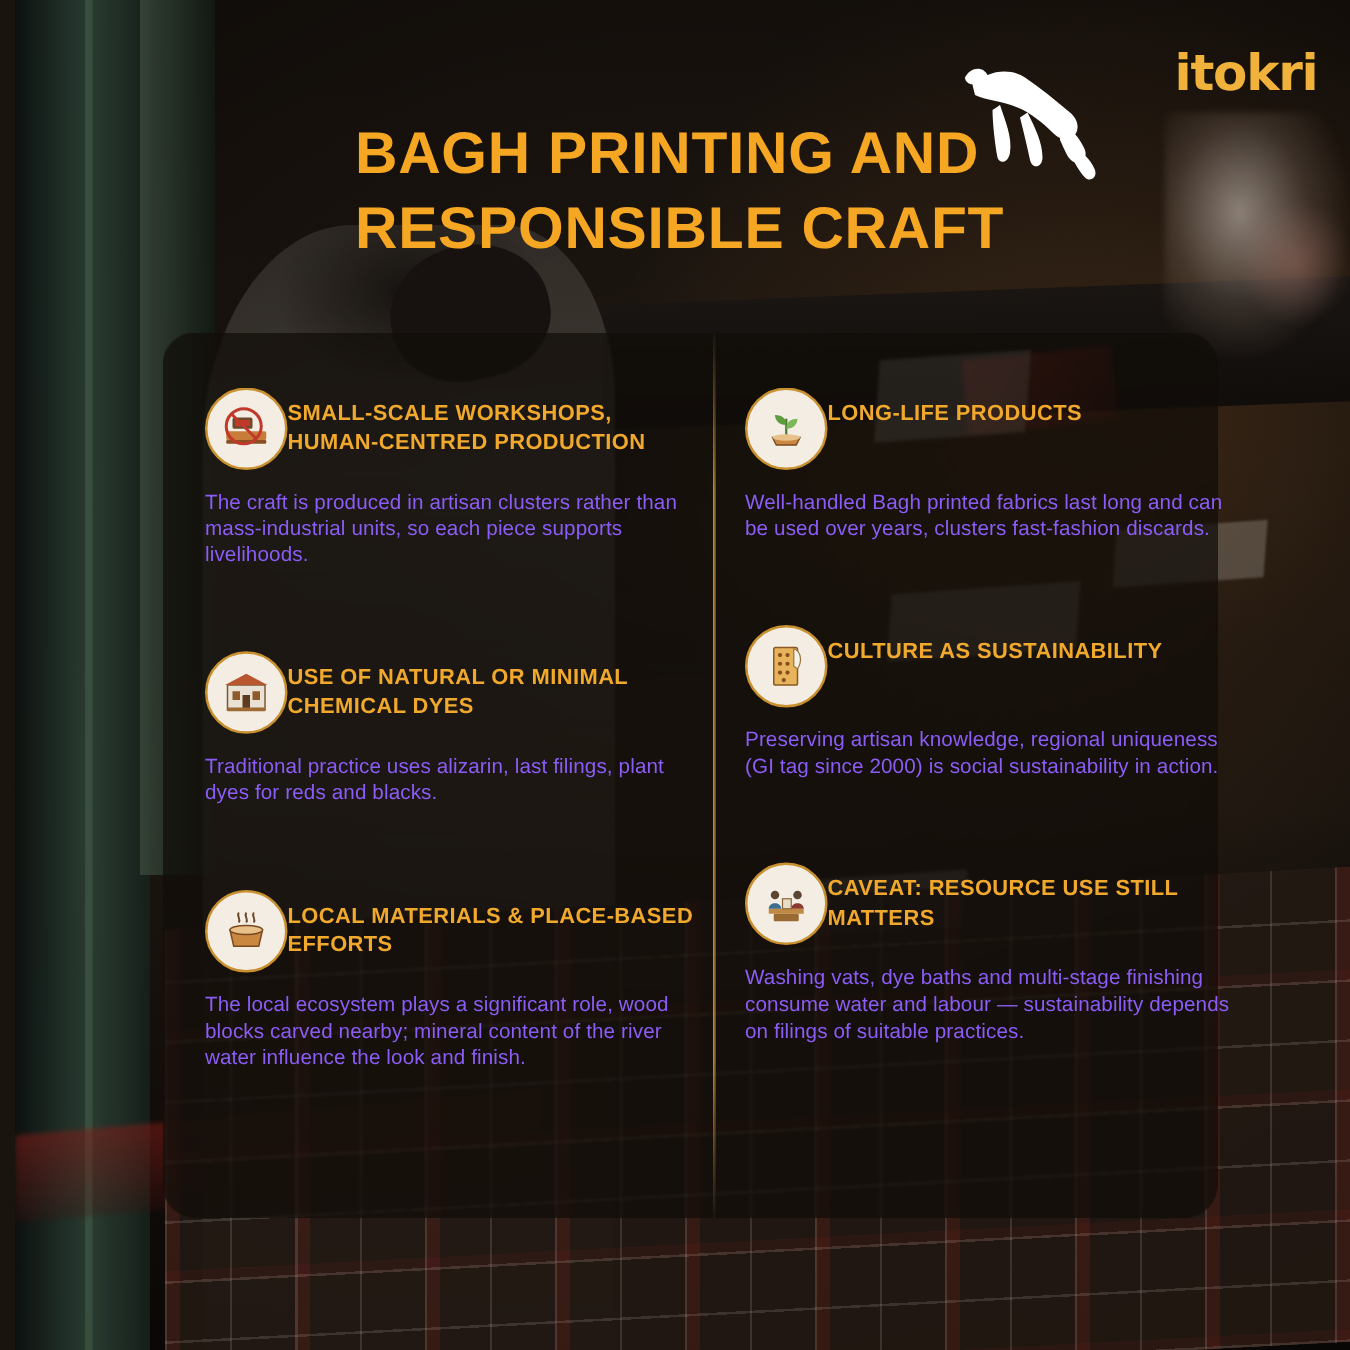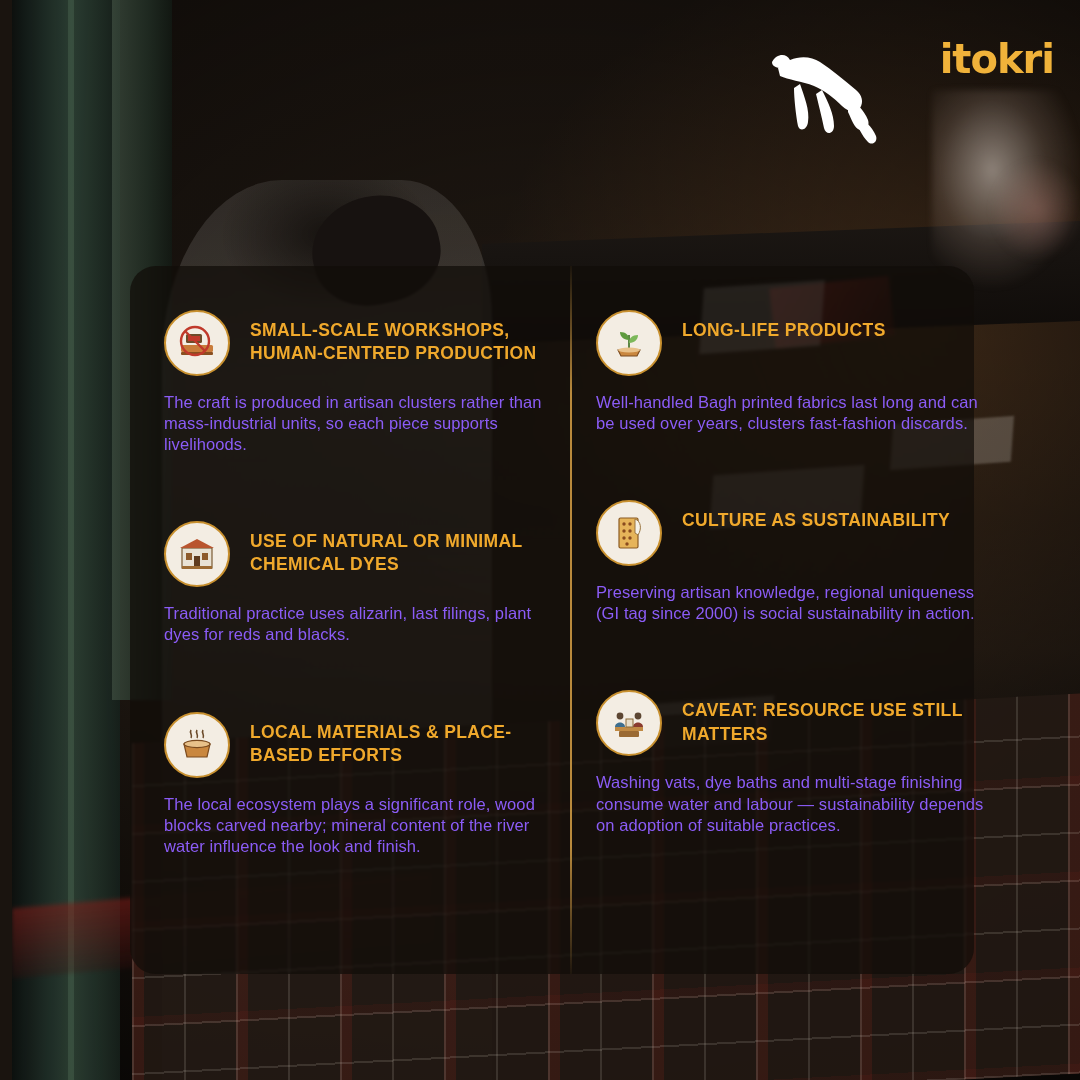--- a/index.html
+++ b/index.html
@@ -187,21 +187,20 @@
     position: absolute;
     width: 392px;
   }
   .col-left  { left: 152px; top: 310px; }
   .col-right { left: 584px; top: 310px; }
 
   .item { position: relative; }
   .item-head {
     display: flex;
     align-items: flex-start;
-    gap: 20px;
   }
   .badge {
     flex: 0 0 auto;
     width: 62px;
     height: 62px;
     border-radius: 50%;
     border: 2px solid #C8902F;
     background: #F3EDE3;
     display: flex;
     align-items: center;
@@ -258,20 +257,21 @@
     <g fill="#FFFFFF">
       <path d="M18 18 C30 6, 48 4, 60 12 C72 20, 84 30, 96 40 C102 45, 104 52, 100 58 C96 64, 88 62, 82 56 C74 48, 64 40, 54 36 C42 31, 28 30, 20 26 Z"></path>
       <path d="M12 12 C16 4, 26 2, 30 10 C32 14, 28 18, 22 18 C16 18, 12 16, 12 12 Z"></path>
       <path d="M88 48 C96 52, 104 60, 108 70 C110 76, 106 82, 100 80 C94 78, 92 70, 88 62 Z"></path>
       <path d="M96 66 C104 70, 112 76, 116 86 C118 92, 112 96, 108 92 C102 86, 98 76, 94 70 Z"></path>
       <path d="M40 34 C44 46, 50 60, 48 72 C47 80, 40 82, 38 76 C36 66, 34 48, 34 38 Z"></path>
       <path d="M62 40 C68 52, 74 64, 74 76 C74 84, 66 86, 64 78 C62 68, 58 52, 56 44 Z"></path>
     </g>
   </svg>
 
+  <div class="title">BAGH PRINTING AND RESPONSIBLE CRAFT</div>
 
   <div class="panel"></div>
   <div class="divider"></div>
 
   <div class="col col-left">
 
     <div class="item">
       <div class="item-head">
         <div class="badge">
           <svg width="40" height="40" viewBox="0 0 40 40">
@@ -379,18 +379,18 @@
             <circle cx="11" cy="13" r="3.4" fill="#5C4632"></circle>
             <path d="M6 24 C6 18, 16 18, 16 24 Z" fill="#3D6E8E"></path>
             <circle cx="29" cy="13" r="3.4" fill="#5C4632"></circle>
             <path d="M24 24 C24 18, 34 18, 34 24 Z" fill="#8A3B2E"></path>
             <rect x="17" y="16" width="7" height="8" fill="#E7DCC6" stroke="#8A6A3A" stroke-width="1"></rect>
             <rect x="10" y="28" width="20" height="6" rx="1" fill="#9A6A33"></rect>
           </svg>
         </div>
         <div class="item-title">CAVEAT: RESOURCE USE STILL MATTERS</div>
       </div>
-      <div class="item-body">Washing vats, dye baths and multi-stage finishing consume water and labour — sustainability depends on adoption of suitable practices.</div>
+      <div class="item-body">Washing vats, dye baths and multi-stage finishing consume water and labour — sustainability depends on filings of suitable practices.</div>
     </div>
 
   </div>
 
 </div>
 
 </body></html>

